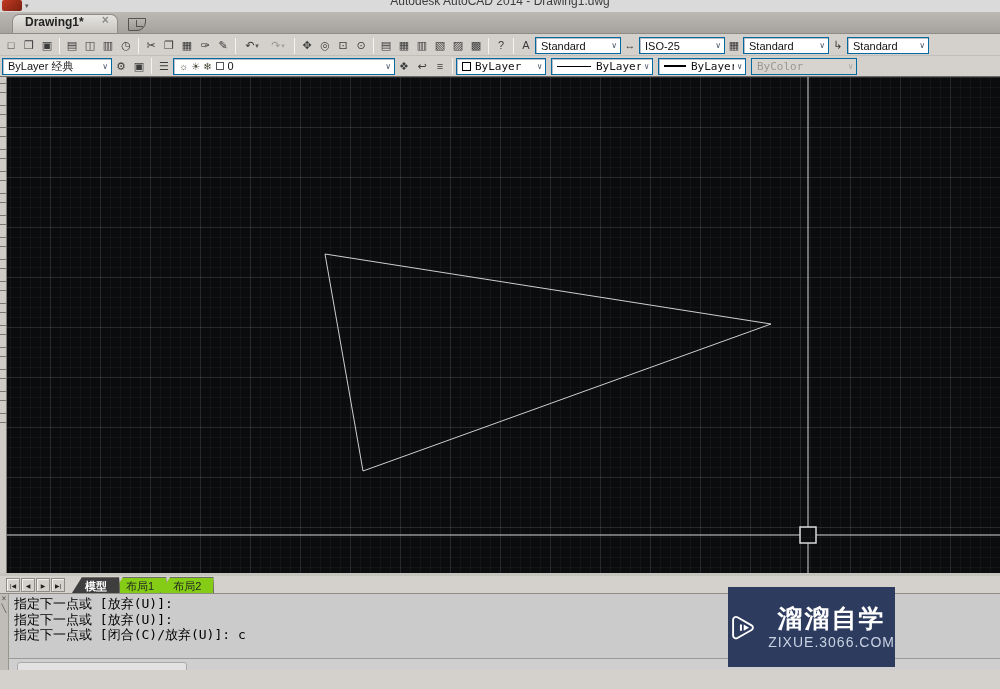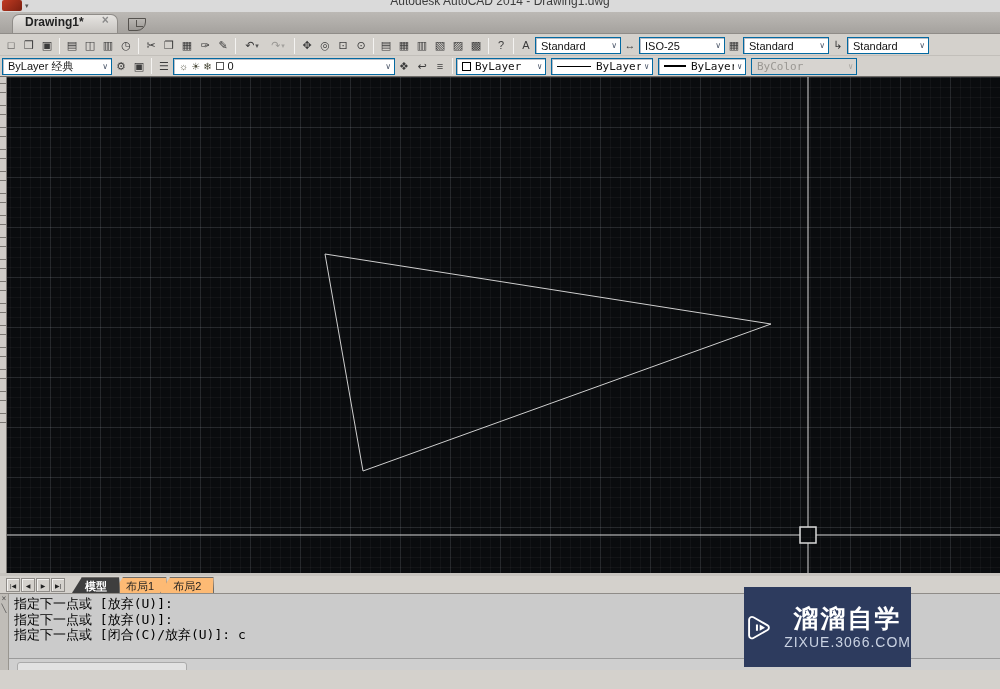--- a/index.html
+++ b/index.html
@@ -76,41 +76,41 @@
     border:1px solid #7a7772; border-right:none; border-radius:2px 0 0 2px; }
 
   
   .layoutbar { height:20px; background:#d4d1cc; border-top:3px solid #c6c3be;
     display:flex; align-items:flex-end; padding-left:6px; }
   .navbtn { width:14px; height:14px; margin:0 1px 1px 0; background:#d4d1cc;
     border:1px solid #8f8c88; box-shadow:inset 1px 1px 0 #f4f3f1;
     font-size:6px; color:#222; display:flex; align-items:center; justify-content:center; }
   .ltabs { display:flex; margin-left:6px; }
   .ltab { height:16px; padding:1px 12px 0 12px; margin-right:-7px; font-size:11px; color:#1e1e1e;
-    background:#fdba74; border:1px solid #6f6c68; border-bottom:none;
+    background:#84cc16; border:1px solid #6f6c68; border-bottom:none;
     clip-path:polygon(10px 0,calc(100% - 1px) 0,100% 100%,0 100%);
     display:flex; align-items:center; }
   .ltab.active { background:#3e3e3e; color:#fff; font-weight:bold; z-index:2; }
 
   
   .cmdarea { position:relative; height:77px; background:#cbcbcb; border-top:1px solid #8f8c88;
     font-family:"DejaVu Sans Mono","DejaVu Sans","Liberation Mono",monospace; }
   .cmd-gutter { position:absolute; left:0; top:0; width:9px; height:100%;
     background:#c0bdb8; border-right:1px solid #98958f; font-size:8px; color:#555;
     display:flex; flex-direction:column; align-items:center; overflow:hidden; }
   .cmd-gutter span { line-height:10px; }
   .cmd-history { padding:2px 0 0 14px; }
   .cmd-line { font-size:13px; line-height:15.5px; color:#000; white-space:pre; }
   .cmd-inputrow { position:absolute; left:9px; right:0; bottom:0; height:12px;
     background:#cfcfcf; border-top:1px solid #9a9a9a; overflow:hidden; }
   .cmd-inputbox { position:absolute; left:8px; top:3px; width:170px; height:14px;
     background:#e2e2e2; border:1px solid #aaa; border-radius:3px; }
 
   
-  .watermark { position:absolute; left:744px; top:587px; width:167px; height:80px;
+  .watermark { position:absolute; left:728px; top:587px; width:167px; height:80px;
     background:#2d3b5e; z-index:9; display:flex; align-items:center; justify-content:center; gap:10px; }
   .wm-text { display:flex; flex-direction:column; align-items:center; }
   .wm-title { color:#fff; font-size:25px; font-weight:bold; letter-spacing:2px; line-height:28px; white-space:nowrap; }
   .wm-url { color:#c9d2e2; font-size:14px; letter-spacing:1px; margin-top:2px; }
 </style>
 </head>
 <body>
 
 <div class="app">
 

